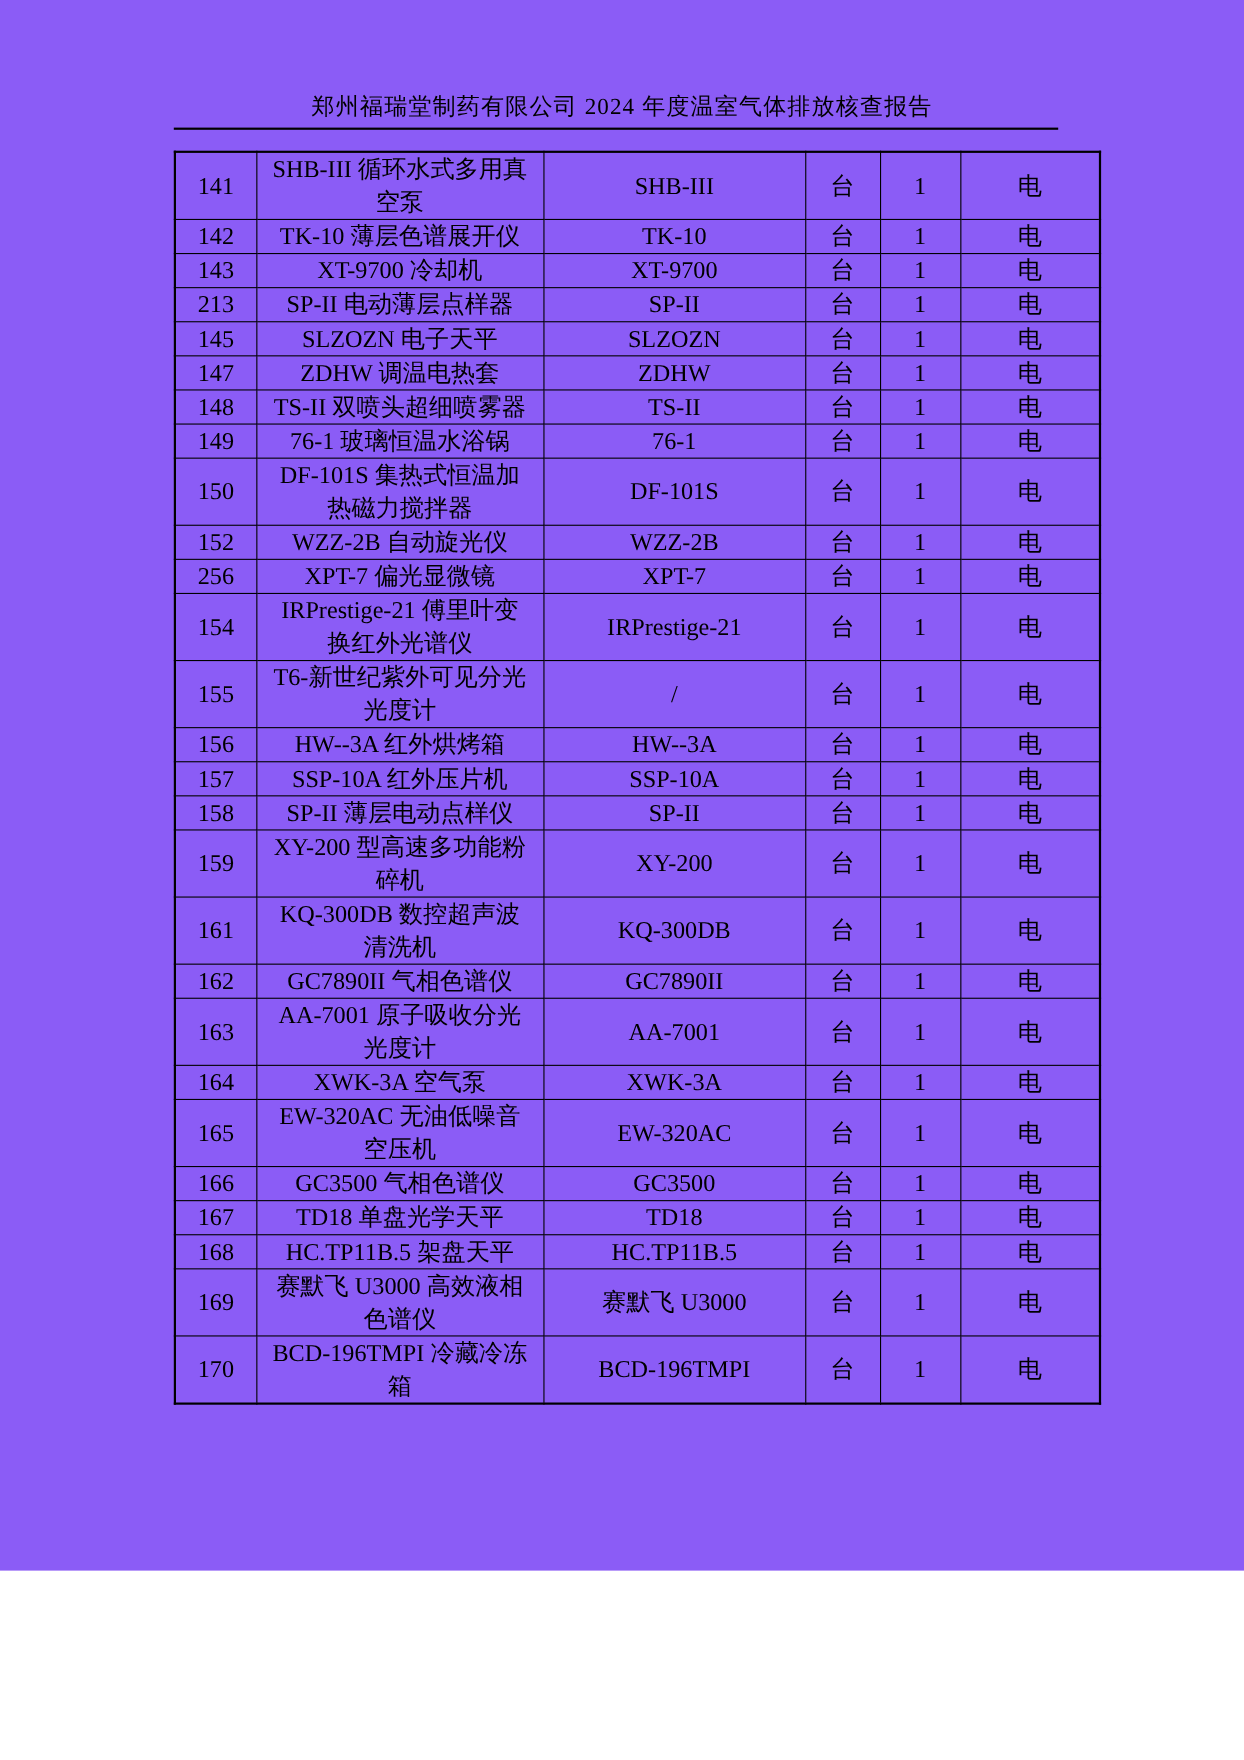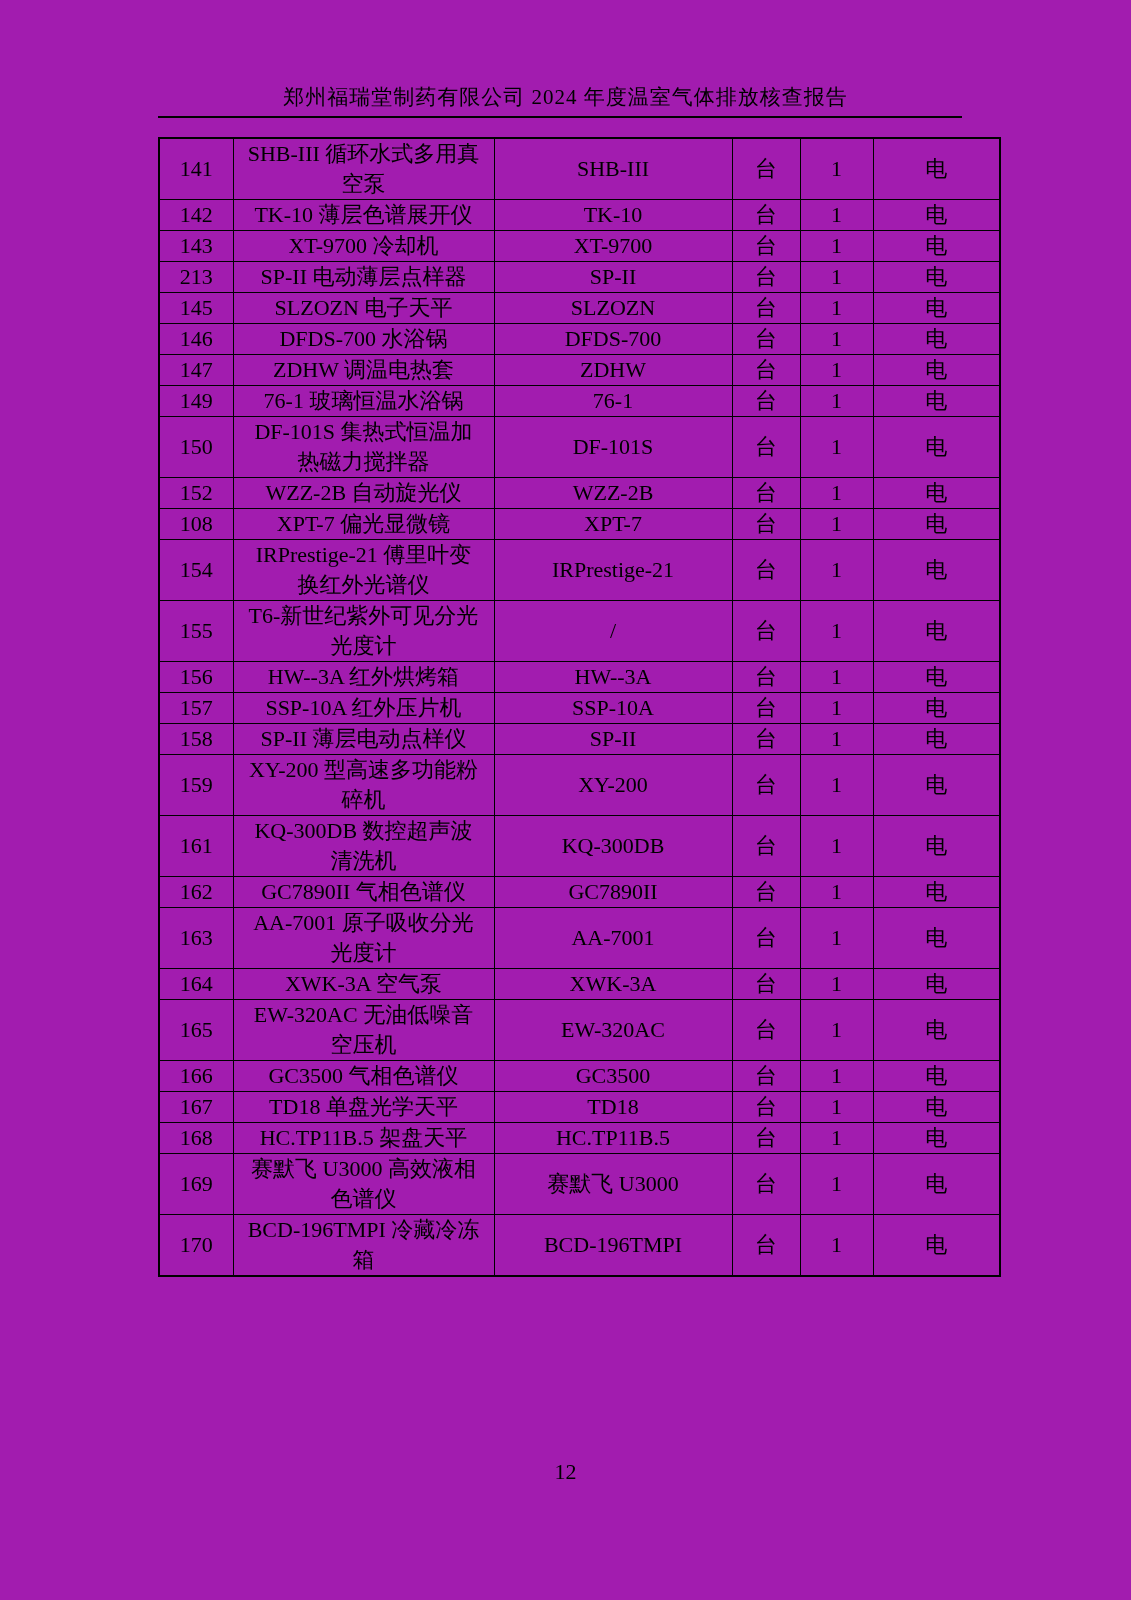--- a/index.html
+++ b/index.html
@@ -6,22 +6,22 @@
   html, body {
     margin: 0;
     padding: 0;
     background: #fff;
     font-family: "Liberation Serif", "DejaVu Serif", serif;
     color: #000;
   }
   .page {
     position: relative;
     width: 1131px;
-    height: 1600px;
-    background: #a21caf;
+    height: 1428px;
+    background: #8b5cf6;
     overflow: hidden;
   }
   .header-title {
     position: absolute;
     top: 84px;
     left: 0;
     width: 1131px;
     text-align: center;
     font-size: 21px;
     line-height: 26px;
@@ -120,31 +120,31 @@
   </tr>
         <tr>
     <td class="col-no">145</td>
     <td class="col-name">SLZOZN 电子天平</td>
     <td class="col-model">SLZOZN</td>
     <td class="col-unit">台</td>
     <td class="col-qty">1</td>
     <td class="col-energy">电</td>
   </tr>
         <tr>
-    <td class="col-no">146</td>
-    <td class="col-name">DFDS-700 水浴锅</td>
-    <td class="col-model">DFDS-700</td>
-    <td class="col-unit">台</td>
-    <td class="col-qty">1</td>
-    <td class="col-energy">电</td>
-  </tr>
-        <tr>
     <td class="col-no">147</td>
     <td class="col-name">ZDHW 调温电热套</td>
     <td class="col-model">ZDHW</td>
+    <td class="col-unit">台</td>
+    <td class="col-qty">1</td>
+    <td class="col-energy">电</td>
+  </tr>
+        <tr>
+    <td class="col-no">148</td>
+    <td class="col-name">TS-II 双喷头超细喷雾器</td>
+    <td class="col-model">TS-II</td>
     <td class="col-unit">台</td>
     <td class="col-qty">1</td>
     <td class="col-energy">电</td>
   </tr>
         <tr>
     <td class="col-no">149</td>
     <td class="col-name">76-1 玻璃恒温水浴锅</td>
     <td class="col-model">76-1</td>
     <td class="col-unit">台</td>
     <td class="col-qty">1</td>
@@ -161,21 +161,21 @@
   </tr>
         <tr>
     <td class="col-no">152</td>
     <td class="col-name">WZZ-2B 自动旋光仪</td>
     <td class="col-model">WZZ-2B</td>
     <td class="col-unit">台</td>
     <td class="col-qty">1</td>
     <td class="col-energy">电</td>
   </tr>
         <tr>
-    <td class="col-no">108</td>
+    <td class="col-no">256</td>
     <td class="col-name">XPT-7 偏光显微镜</td>
     <td class="col-model">XPT-7</td>
     <td class="col-unit">台</td>
     <td class="col-qty">1</td>
     <td class="col-energy">电</td>
   </tr>
         <tr>
     <td class="col-no">154</td>
     <td class="col-name">IRPrestige-21 傅里叶变
 换红外光谱仪</td>

